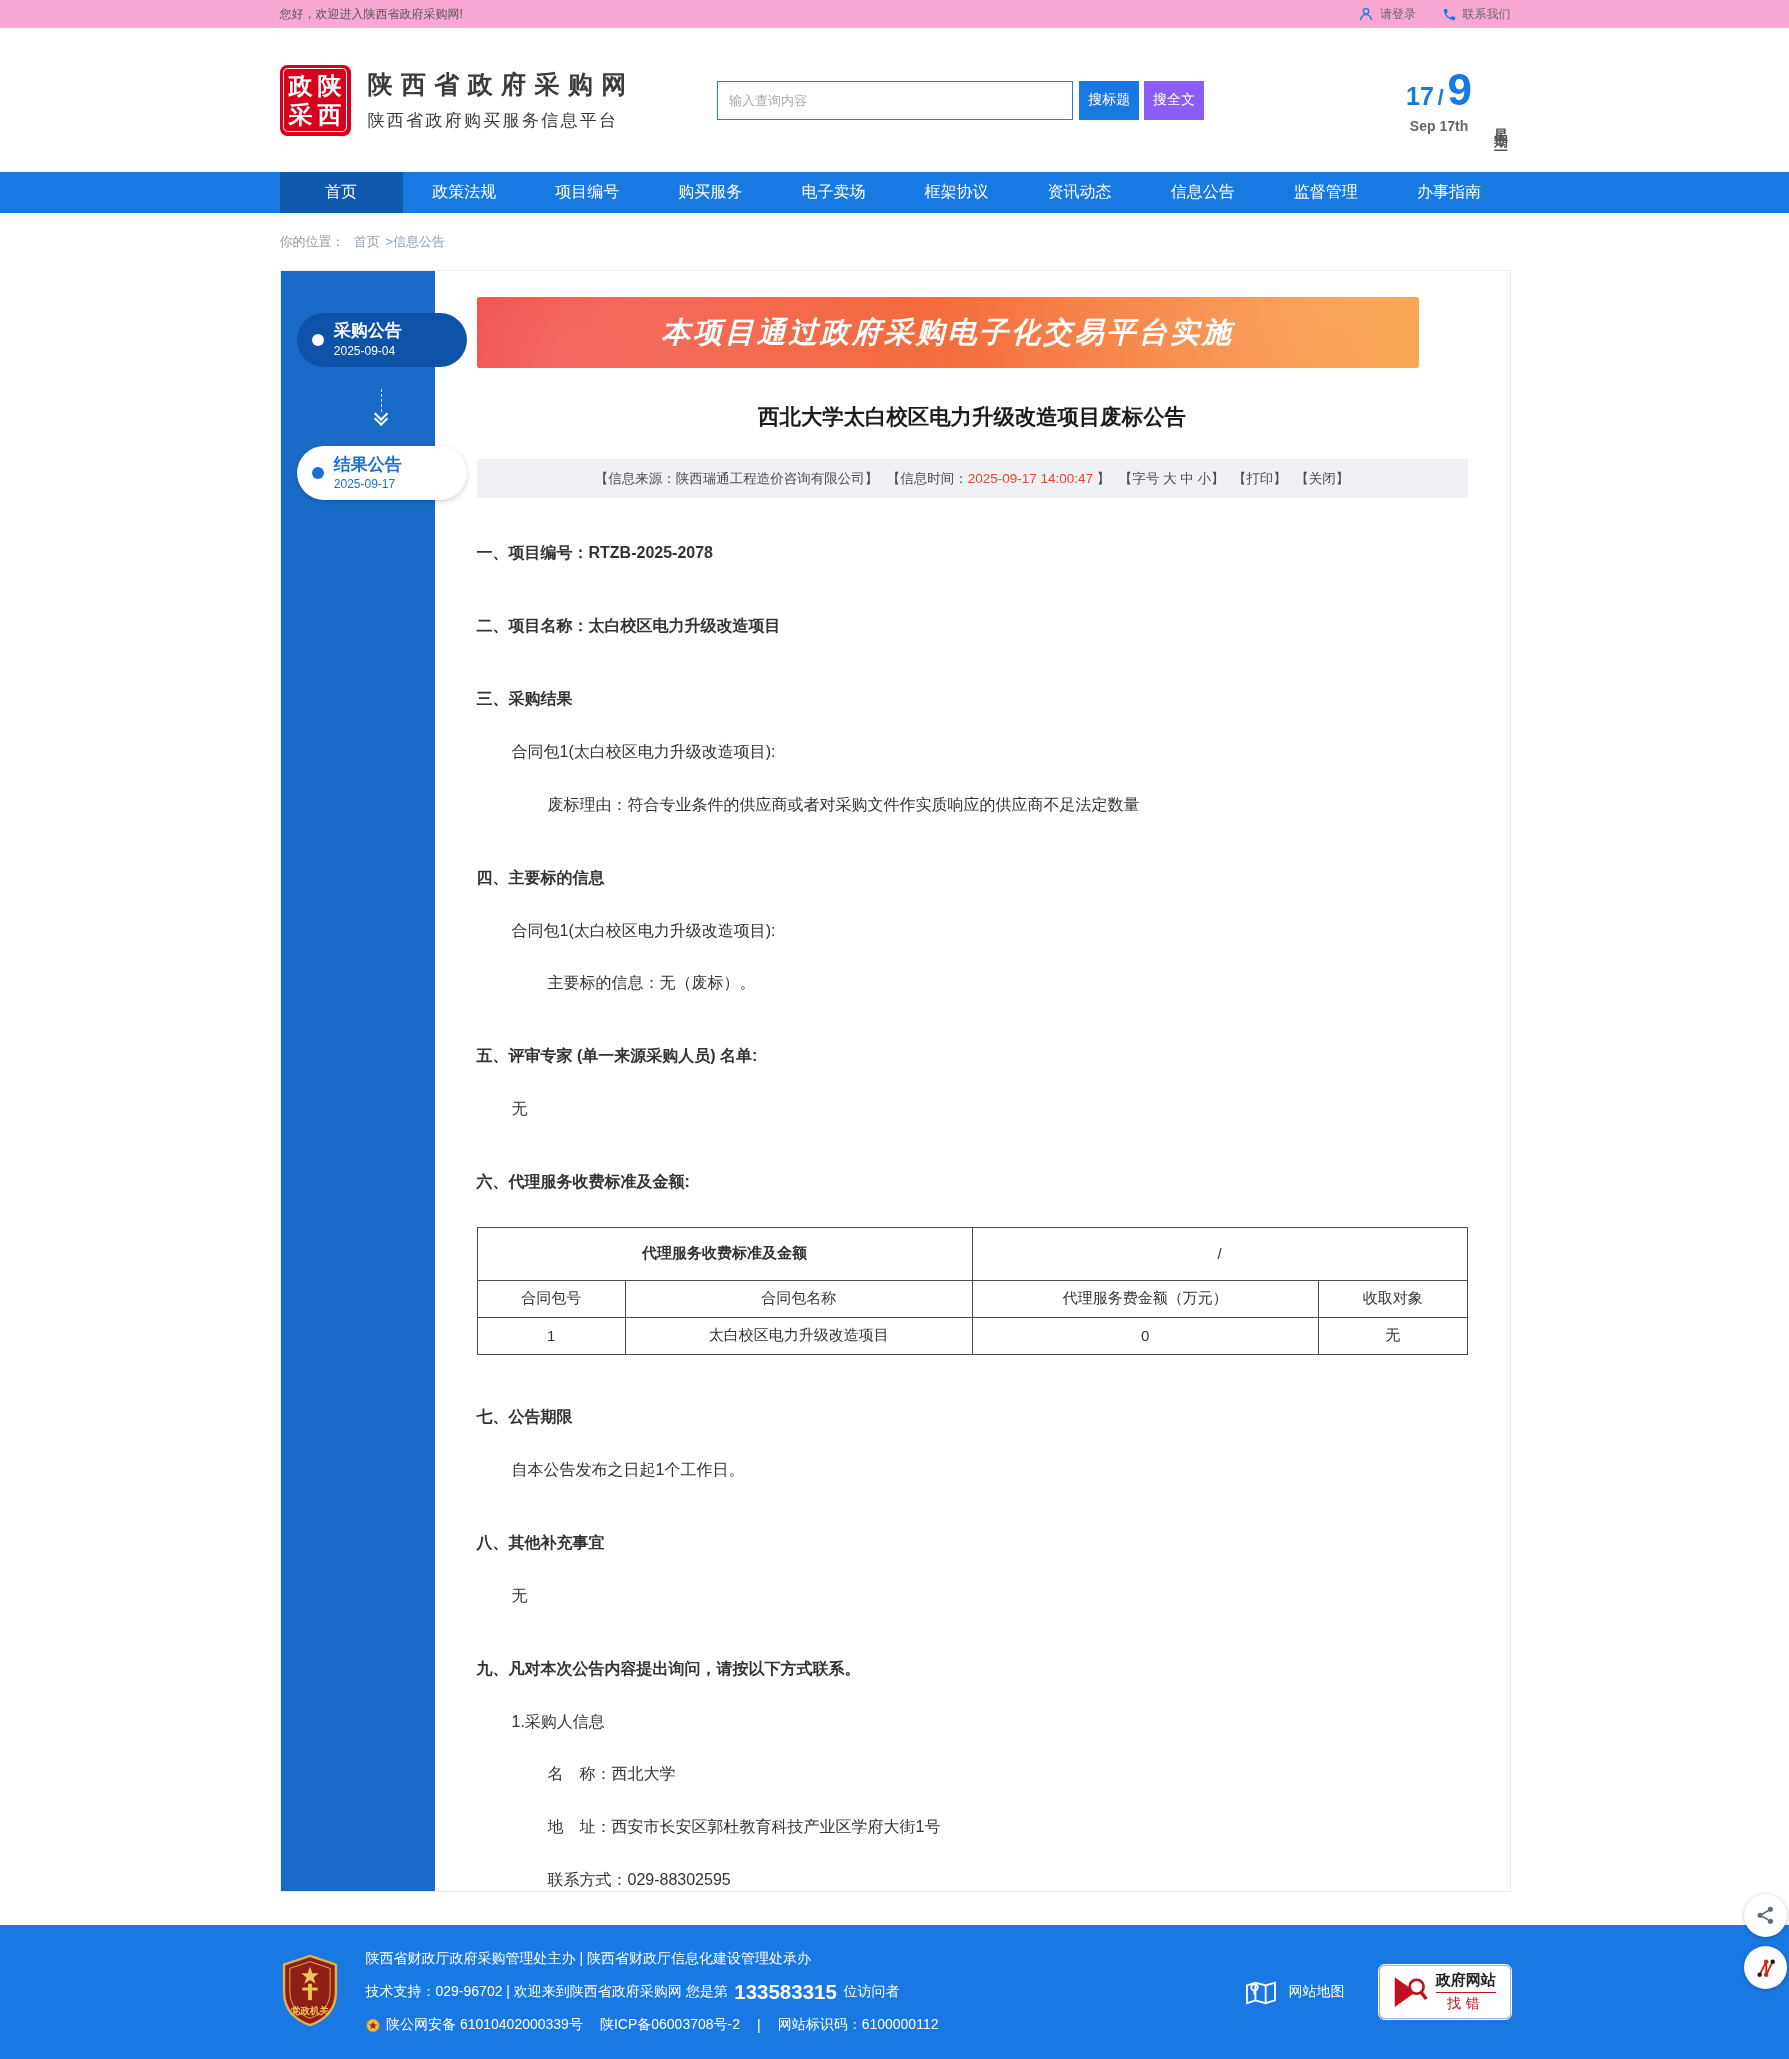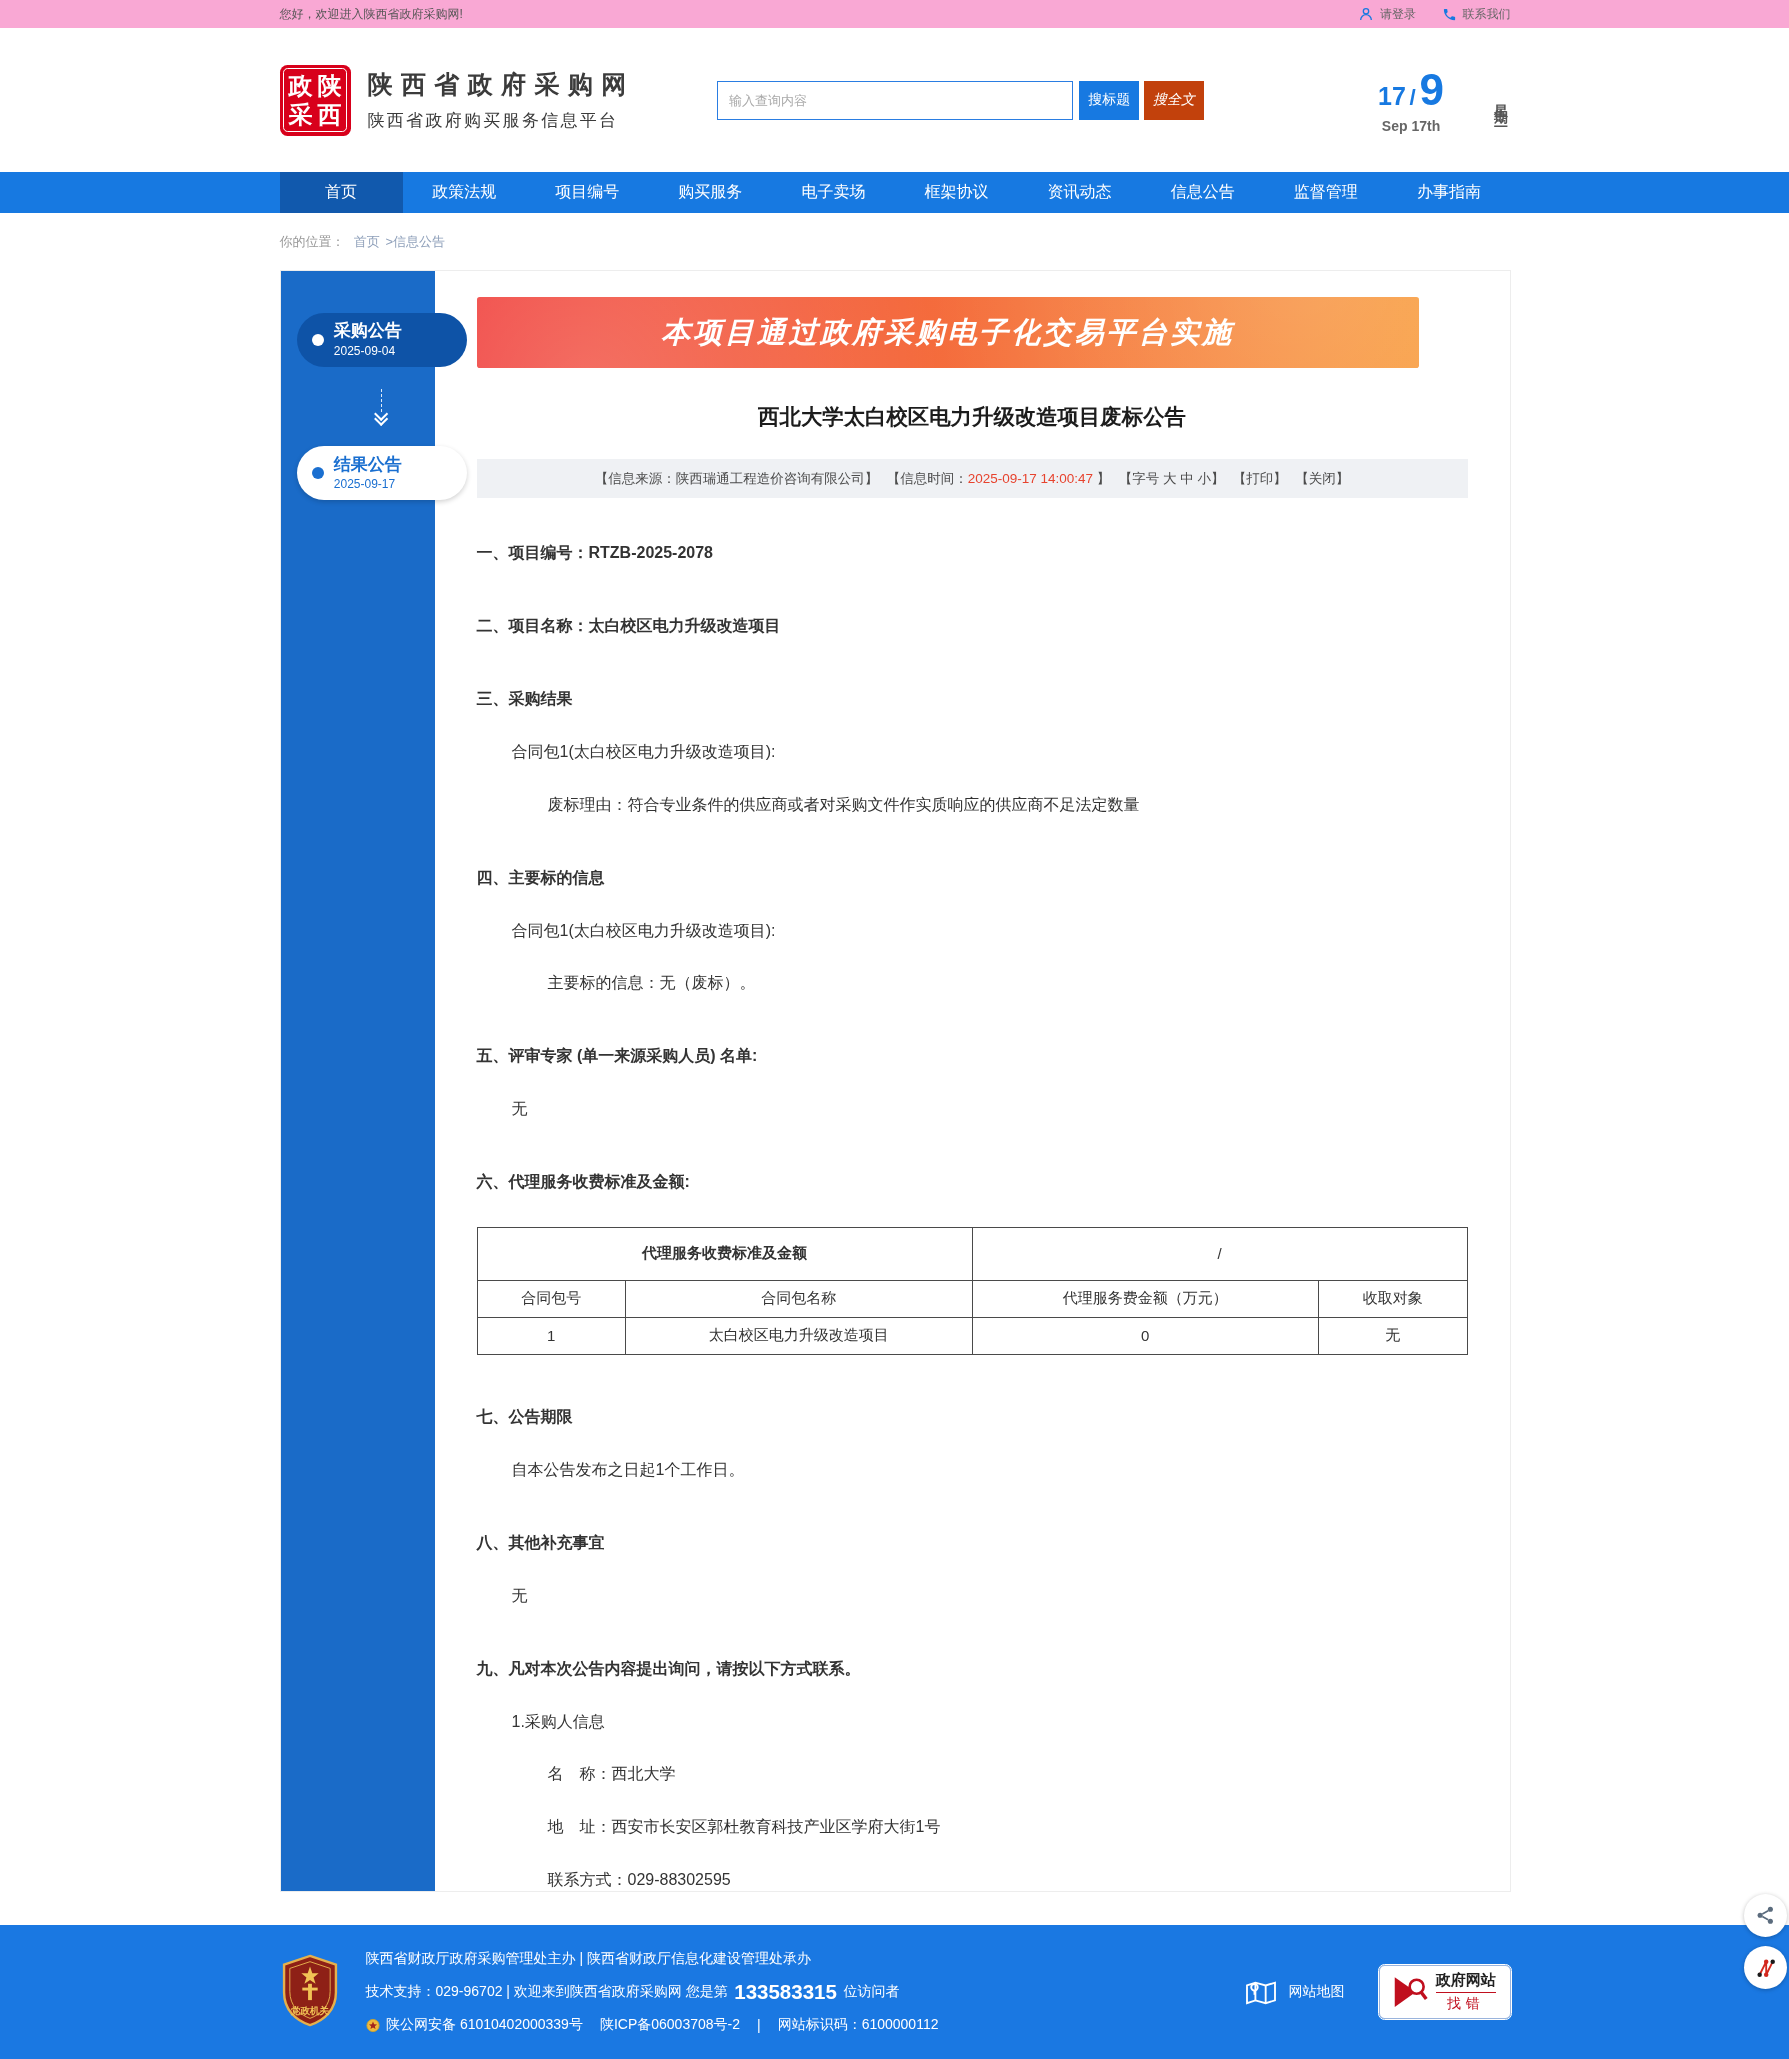--- a/index.html
+++ b/index.html
@@ -26,22 +26,22 @@
                font-family:"Liberation Serif","DejaVu Serif",serif; }
   .site-titles { margin-left:17px; }
   .site-title { font-size:25px; font-weight:bold; color:#3b3b3b; letter-spacing:8.4px; }
   .site-sub { font-size:17px; color:#3b3b3b; letter-spacing:2.3px; margin-top:8.4px; }
   .search { display:flex; align-items:center; margin-left:82px; }
   .search input { width:356px; height:39px; border:1.9px solid #2a7de2; padding:0 11.2px; font-size:13px; outline:none;
                   font-family:inherit; color:#333; }
   .search input::placeholder { color:#aaa; }
   .btn-search { height:39px; width:60px; color:#fff; font-size:14px; border:none; cursor:pointer; font-family:inherit; }
   .btn-title { background:#1779e1; margin-left:6.5px; }
-  .btn-full { background:#c2410c; margin-left:4.7px;font-style:italic; }
-  .datebox { margin-left:auto; display:flex; align-items:center; padding-top:3.7px;gap:28px; }
+  .btn-full { background:#8b5cf6; margin-left:4.7px; }
+  .datebox { margin-left:auto; display:flex; align-items:flex-end; padding-top:3.7px; }
   .date-nums { color:#1779e1; display:flex; align-items:baseline; }
   .d-day { font-size:25px; font-weight:bold; }
   .d-slash { font-size:22.4px; font-weight:bold; margin:0 3.7px; }
   .d-month { font-size:44px; font-weight:bold; line-height:.9; }
   .date-en { font-size:14px; color:#666; font-weight:bold; margin-top:6.5px; text-align:center; }
   .weekday { margin-left:20.5px; writing-mode:vertical-lr; text-orientation:upright; font-size:14px; color:#555;
              letter-spacing:5.6px; font-weight:bold; }
 
   
   .nav { background:#1779e1; }

